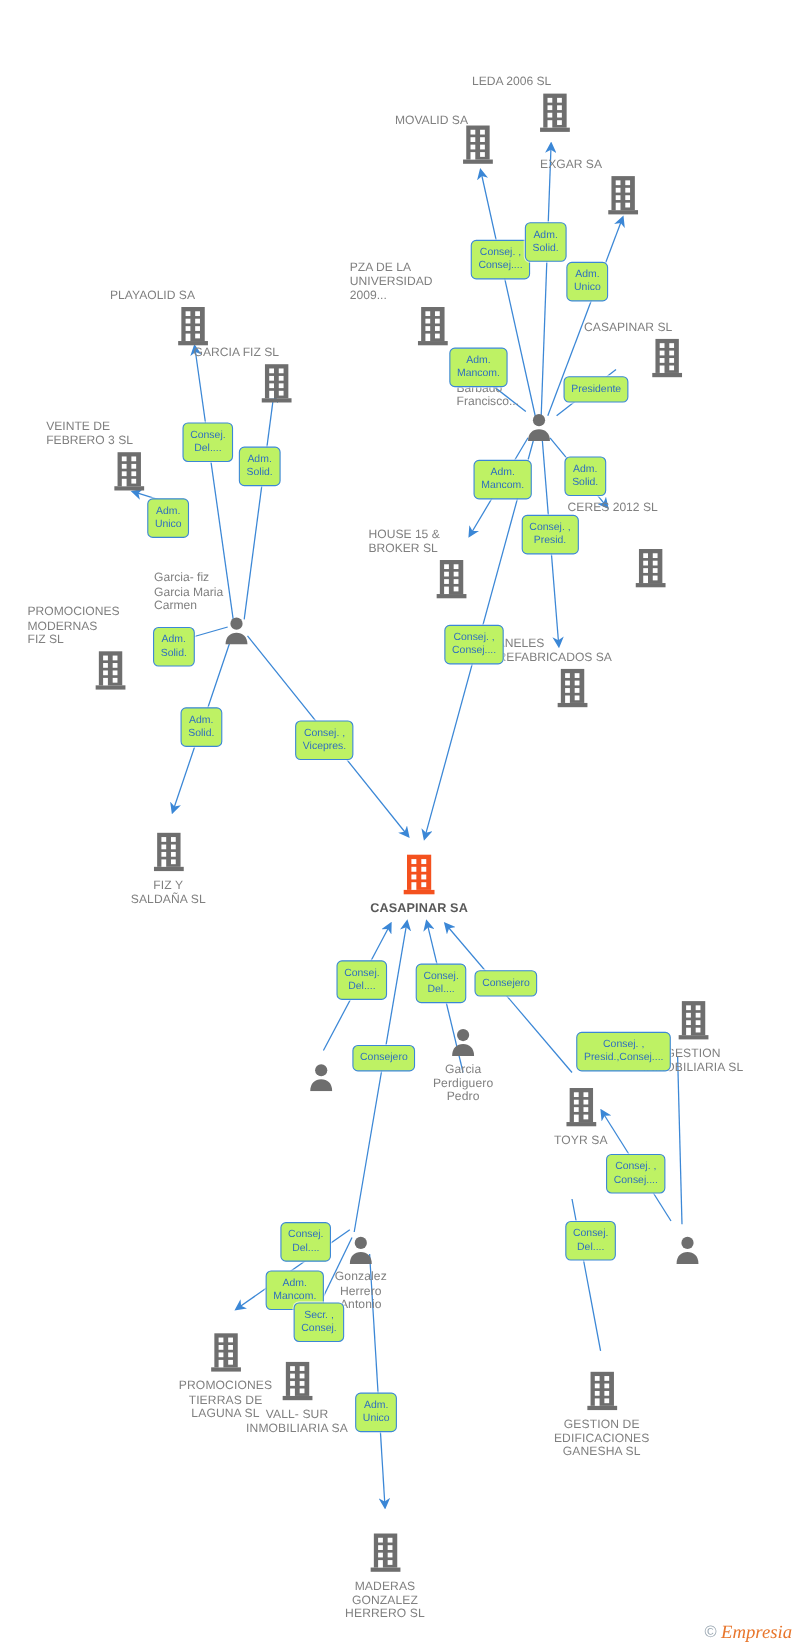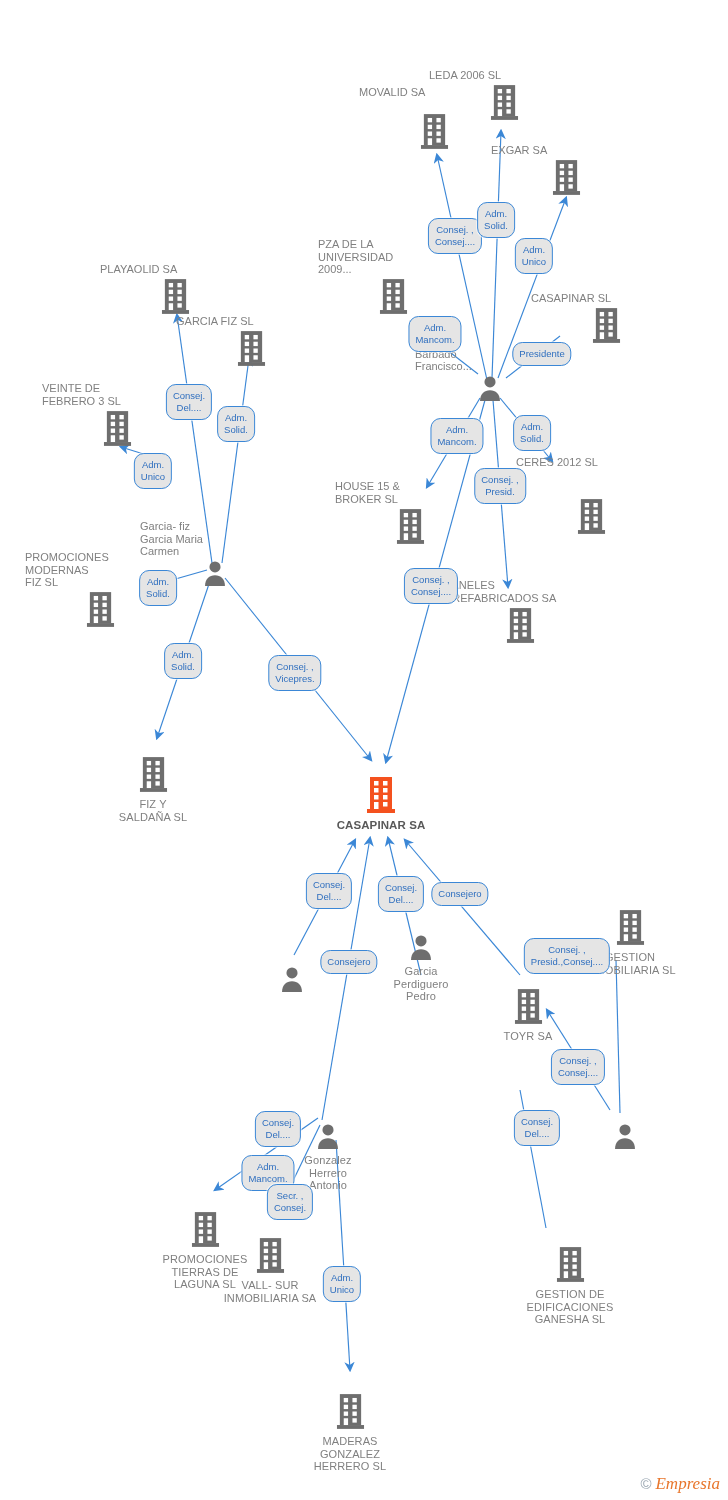--- a/index.html
+++ b/index.html
@@ -10,21 +10,21 @@
 
   .node{position:absolute;transform:translate(-50%,0);text-align:center;width:120px;}
   .node .glyph{display:block;margin:0 auto;}
   .node .caption{display:block;font-size:11px;line-height:12.5px;color:#808080;letter-spacing:.1px;white-space:pre-line;margin-top:1px;}
   .node.company-focus .caption{color:#595959;font-weight:bold;font-size:11.5px;}
 
   .caption-above{position:absolute;transform:translate(-50%,-100%);width:150px;text-align:left;
     font-size:11px;line-height:12.5px;color:#808080;white-space:pre-line;}
 
   .reltag{position:absolute;transform:translate(-50%,-50%);
-    background:#e5e5e5;border:1px solid #3b87d6;border-radius:10px;
+    background:#bef264;border:1px solid #3b87d6;border-radius:5px;
     color:#2f6fbf;font-size:9.5px;line-height:12px;text-align:center;
     padding:5px 6px;white-space:pre-line;box-shadow:0 0 0 1px rgba(255,255,255,.6);}
 
   .watermark{position:absolute;right:8px;bottom:8px;display:flex;align-items:center;gap:4px;}
   .watermark .cmark{color:#9aa7b2;font-size:15px;line-height:15px;}
   .watermark .wname{color:#e8762c;font-size:17px;font-style:italic;font-family:"Liberation Serif","DejaVu Serif",serif;line-height:17px;}
 </style>
 </head>
 <body>
 
@@ -74,21 +74,21 @@
             <rect x="8" y="5" width="4.5" height="4.5" fill="#fff"></rect>
             <rect x="17" y="5" width="4.5" height="4.5" fill="#fff"></rect>
             <rect x="8" y="12" width="4.5" height="4.5" fill="#fff"></rect>
             <rect x="17" y="12" width="4.5" height="4.5" fill="#fff"></rect>
             <rect x="8" y="19" width="4.5" height="4.5" fill="#fff"></rect>
             <rect x="17" y="19" width="4.5" height="4.5" fill="#fff"></rect>
             <rect x="8" y="26" width="4.5" height="7" fill="#fff"></rect>
             <rect x="17" y="26" width="4.5" height="4.5" fill="#fff"></rect>
           </svg></span>
       </div>
-      <div class="caption-above" style="left: 434px; top: 98px;">MOVALID SA</div>
+      <div class="caption-above" style="left: 434px; top: 116px;">MOVALID SA</div>
       <div class="node" style="left: 434px; top: 113px;">
         <span class="glyph"><svg width="29" height="37" viewBox="0 0 30 38">
             <rect x="4" y="1" width="22" height="32" fill="#6E6E6E"></rect>
             <rect x="1" y="33" width="28" height="4" fill="#6E6E6E"></rect>
             <rect x="8" y="5" width="4.5" height="4.5" fill="#fff"></rect>
             <rect x="17" y="5" width="4.5" height="4.5" fill="#fff"></rect>
             <rect x="8" y="12" width="4.5" height="4.5" fill="#fff"></rect>
             <rect x="17" y="12" width="4.5" height="4.5" fill="#fff"></rect>
             <rect x="8" y="19" width="4.5" height="4.5" fill="#fff"></rect>
             <rect x="17" y="19" width="4.5" height="4.5" fill="#fff"></rect>
@@ -389,21 +389,21 @@
             <rect x="8" y="12" width="4.5" height="4.5" fill="#fff"></rect>
             <rect x="17" y="12" width="4.5" height="4.5" fill="#fff"></rect>
             <rect x="8" y="19" width="4.5" height="4.5" fill="#fff"></rect>
             <rect x="17" y="19" width="4.5" height="4.5" fill="#fff"></rect>
             <rect x="8" y="26" width="4.5" height="7" fill="#fff"></rect>
             <rect x="17" y="26" width="4.5" height="4.5" fill="#fff"></rect>
           </svg></span>
         <span class="caption">VALL- SUR
 INMOBILIARIA SA</span>
       </div>
-      <div class="node" style="left: 570px; top: 1246px;">
+      <div class="node" style="left: 547px; top: 1246px;">
         <span class="glyph"><svg width="29" height="37" viewBox="0 0 30 38">
             <rect x="4" y="1" width="22" height="32" fill="#6E6E6E"></rect>
             <rect x="1" y="33" width="28" height="4" fill="#6E6E6E"></rect>
             <rect x="8" y="5" width="4.5" height="4.5" fill="#fff"></rect>
             <rect x="17" y="5" width="4.5" height="4.5" fill="#fff"></rect>
             <rect x="8" y="12" width="4.5" height="4.5" fill="#fff"></rect>
             <rect x="17" y="12" width="4.5" height="4.5" fill="#fff"></rect>
             <rect x="8" y="19" width="4.5" height="4.5" fill="#fff"></rect>
             <rect x="17" y="19" width="4.5" height="4.5" fill="#fff"></rect>
             <rect x="8" y="26" width="4.5" height="7" fill="#fff"></rect>

